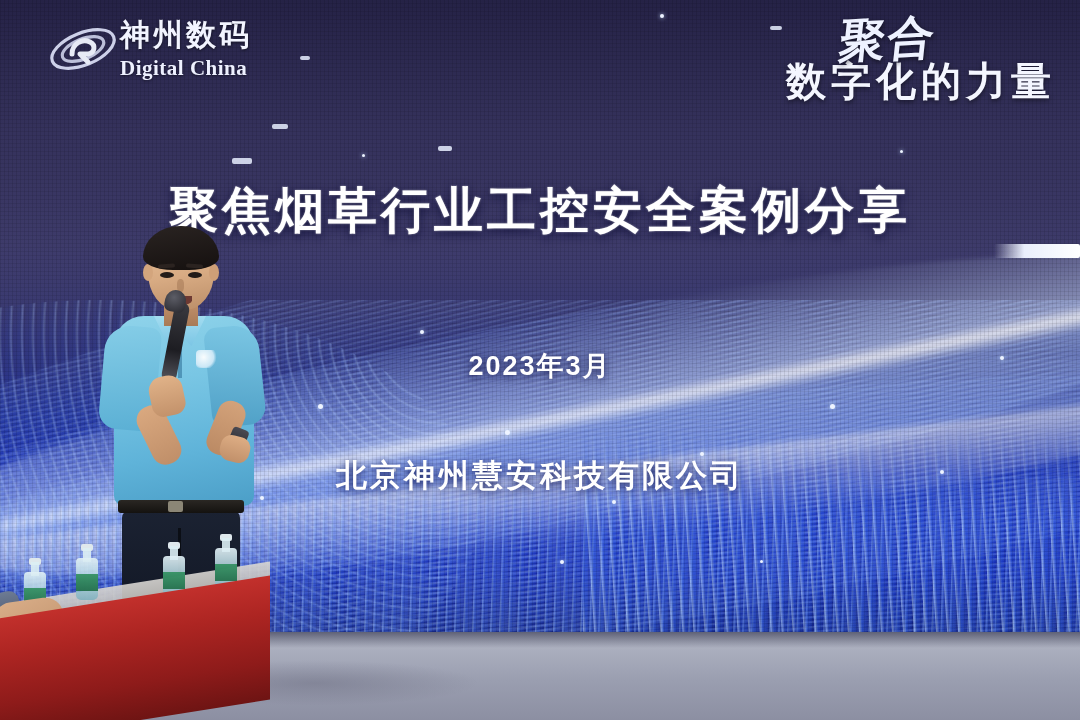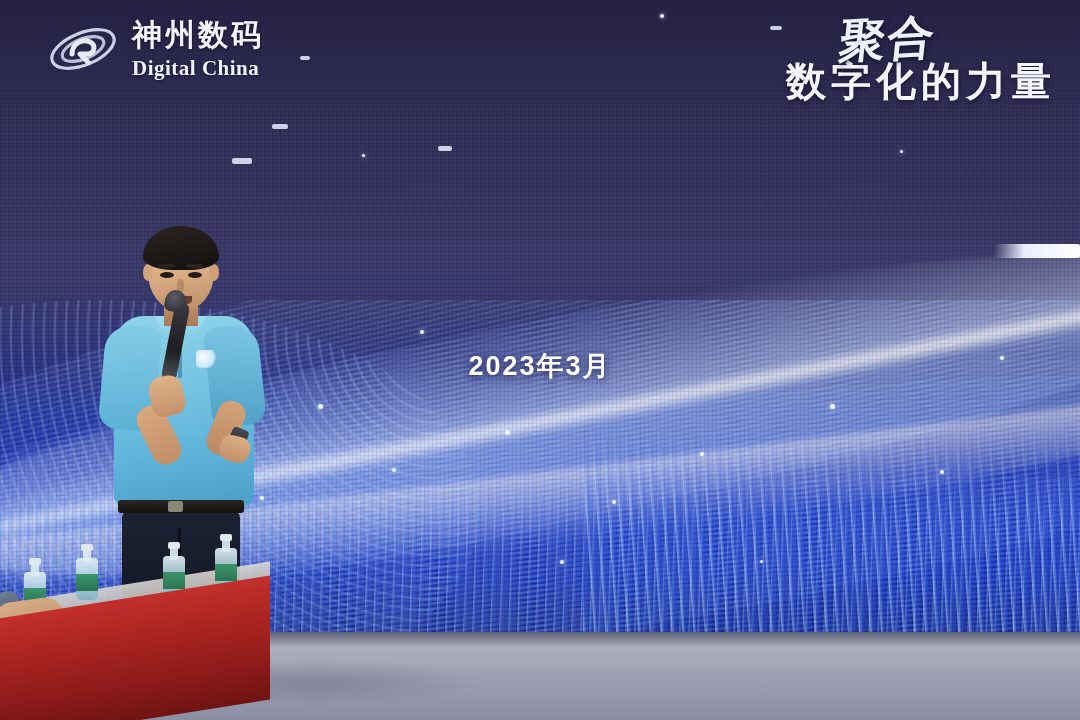--- a/index.html
+++ b/index.html
@@ -121,21 +121,21 @@
   .dash{position:absolute;background:#e8eeff;border-radius:2px;opacity:.85;}
 
   
   .edge-bar{
     position:absolute;right:0;top:244px;width:86px;height:14px;
     background:linear-gradient(90deg, rgba(255,255,255,0) 0%, #e9eefc 35%, #ffffff 100%);
     border-radius:2px;filter:blur(.6px);
   }
 
   
-  .brand{position:absolute;left:46px;top:18px;display:flex;align-items:center;gap:12px;}
+  .brand{position:absolute;left:46px;top:18px;display:flex;align-items:center;}
   .brand-mark{width:74px;height:62px;opacity:.95;}
   .brand-text{line-height:1;}
   .brand-cn{
     font-size:30px;color:#f2f4ff;letter-spacing:3px;font-weight:700;
     text-shadow:0 1px 3px rgba(0,0,0,.55);
   }
   .brand-en{
     font-size:21px;color:#eef1ff;letter-spacing:.5px;font-weight:700;margin-top:8px;
     font-family:"Liberation Serif","DejaVu Serif",serif;
     text-shadow:0 1px 3px rgba(0,0,0,.5);
@@ -393,21 +393,23 @@
         <div class="brand-cn">神州数码</div>
         <div class="brand-en">Digital China</div>
       </div>
     </div>
 
     <div class="slogan">
       <div class="slogan-cal">聚合</div>
       <div class="slogan-sub">数字化的力量</div>
     </div>
 
+    <div class="main-title">聚焦烟草行业工控安全案例分享</div>
     <div class="subtitle-date">2023年3月</div>
+    <div class="subtitle-company">北京神州慧安科技有限公司</div>
   </div>
 
   <div class="floor"></div>
   <div class="floor-shadow"></div>
   <div class="floor-smudge"></div>
 
   <div class="speaker">
     <div class="sp-legs"></div>
     <div class="sp-leg-split"></div>
     <div class="sp-torso"></div>

